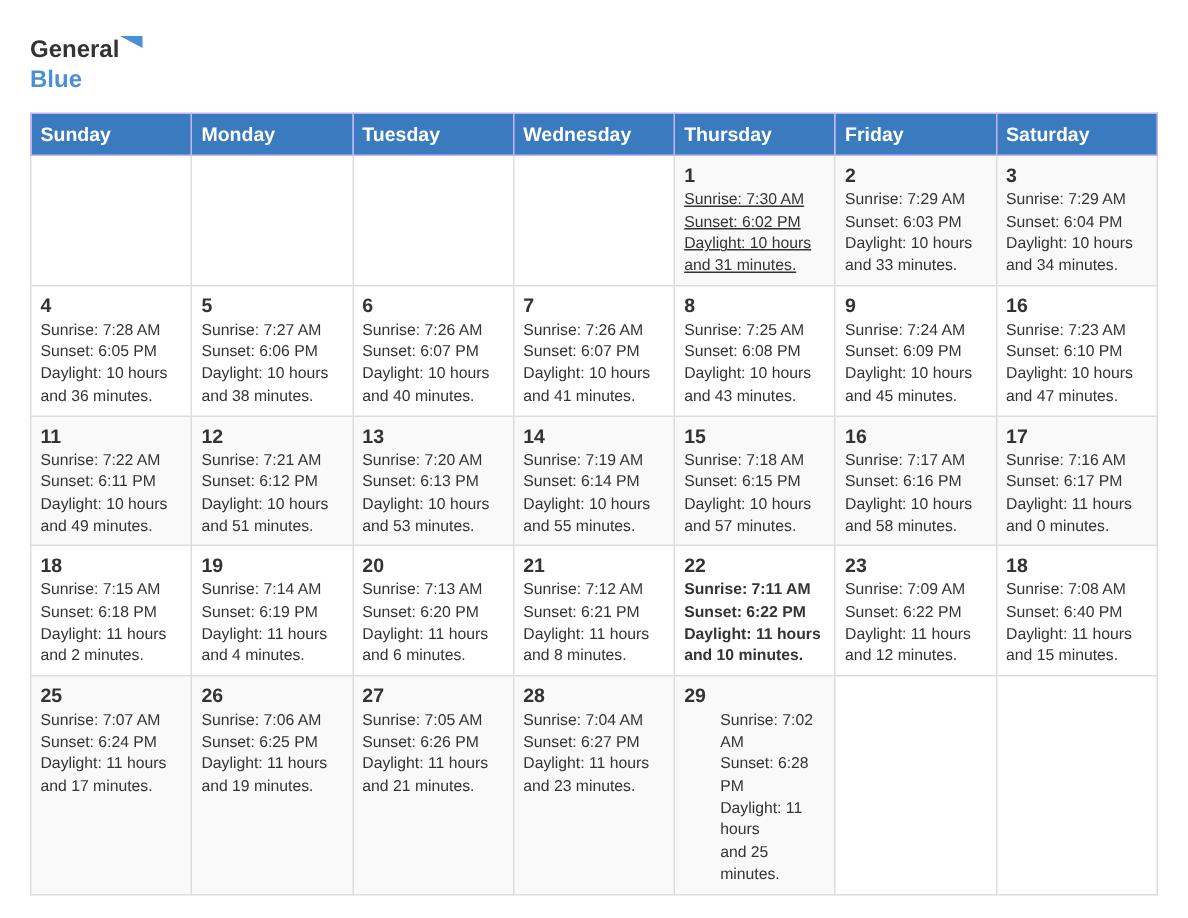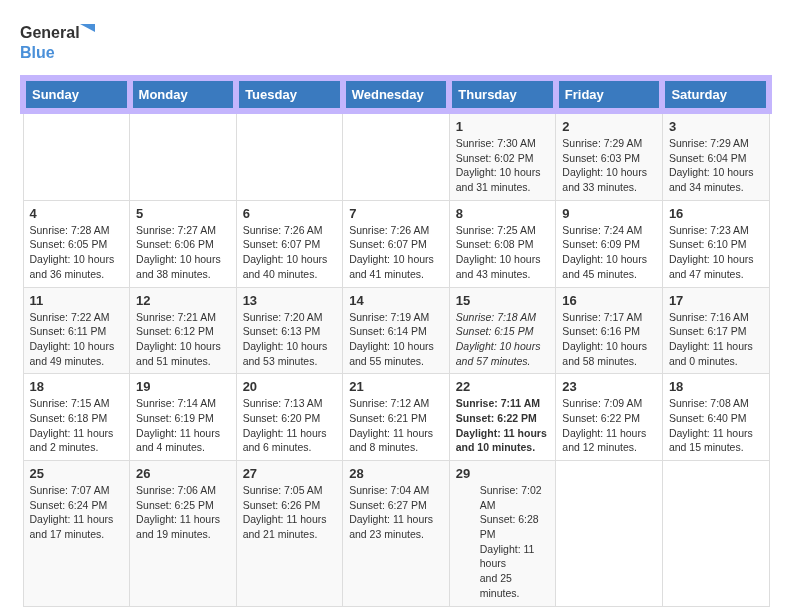--- a/index.html
+++ b/index.html
@@ -38,21 +38,21 @@
       border-collapse: collapse;
       table-layout: fixed;
     }
     th {
       background-color: #3a7abf;
       color: white;
       text-align: left;
       padding: 6px 6px;
       font-size: 13px;
       font-weight: bold;
-      border: 6px solid #c4b5fd;
+      border: 1px solid #c4b5fd;
     }
     td {
       border: 1px solid #ddd;
       vertical-align: top;
       padding: 5px 6px;
       font-size: 11px;
       height: 80px;
       background: #fff;
     }
     tr:nth-child(odd) td {
@@ -107,21 +107,21 @@
       </tr>
   </thead>
   <tbody id="calendar-body">
   <tr>
         <td class="empty-cell"></td>
         <td class="empty-cell"></td>
         <td class="empty-cell"></td>
         <td class="empty-cell"></td>
         <td>
           <span class="day-num">1</span>
-          <div class="day-info" style="white-space: pre-line;">Sunrise: 7:30 AM
+          <div class="day-info" style="white-space: pre-line; text-decoration: underline;">Sunrise: 7:30 AM
 Sunset: 6:02 PM
 Daylight: 10 hours
 and 31 minutes.</div>
         </td>
         <td>
           <span class="day-num">2</span>
           <div class="day-info" style="white-space: pre-line;">Sunrise: 7:29 AM
 Sunset: 6:03 PM
 Daylight: 10 hours
 and 33 minutes.</div>
@@ -209,21 +209,21 @@
         </td>
         <td>
           <span class="day-num">14</span>
           <div class="day-info" style="white-space: pre-line;">Sunrise: 7:19 AM
 Sunset: 6:14 PM
 Daylight: 10 hours
 and 55 minutes.</div>
         </td>
         <td>
           <span class="day-num">15</span>
-          <div class="day-info" style="white-space: pre-line; font-style: italic;">Sunrise: 7:18 AM
+          <div class="day-info" style="white-space: pre-line;">Sunrise: 7:18 AM
 Sunset: 6:15 PM
 Daylight: 10 hours
 and 57 minutes.</div>
         </td>
         <td>
           <span class="day-num">16</span>
           <div class="day-info" style="white-space: pre-line;">Sunrise: 7:17 AM
 Sunset: 6:16 PM
 Daylight: 10 hours
 and 58 minutes.</div>

